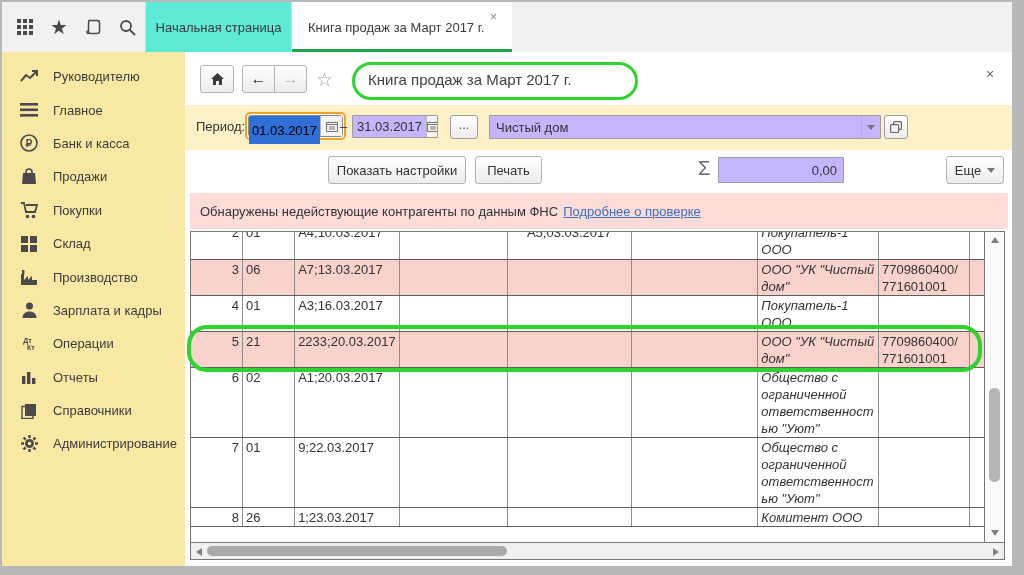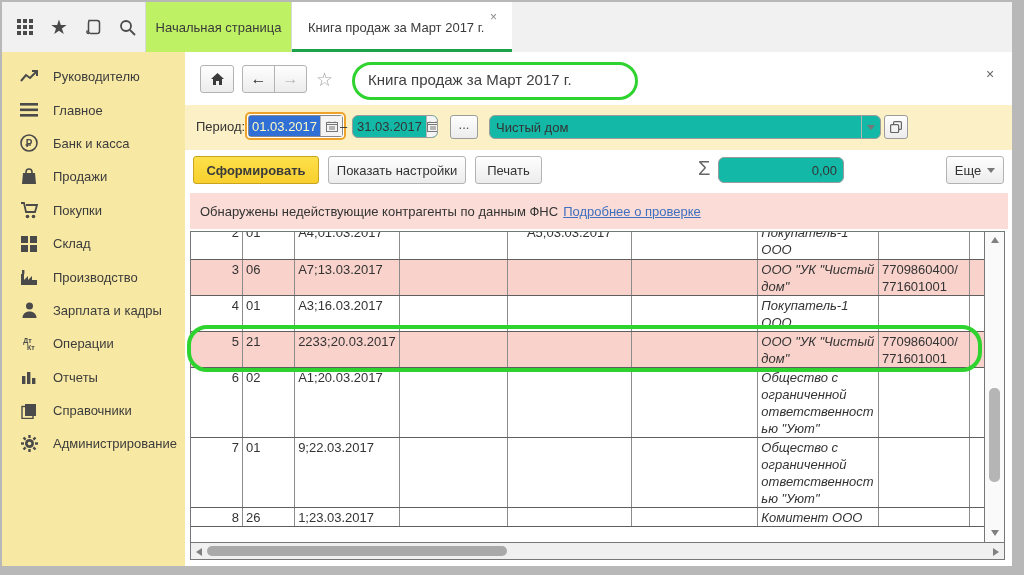--- a/index.html
+++ b/index.html
@@ -6,21 +6,21 @@
   html,body { width:1024px; height:575px; }
   body { background:#b8b8b8; font-family:"Liberation Sans", sans-serif; font-size:13px; color:#333; position:relative; overflow:hidden; }
   .abs { position:absolute; }
   #window { left:2px; top:2px; width:1010px; height:564px; background:#fff; }
 
   
   #toolbar { left:0; top:0; width:1010px; height:50px; background:#f1f1f1; }
   .tool-ic { width:26px; height:26px; top:12px; display:flex; align-items:center; justify-content:center; cursor:pointer; color:#4a4a4a; }
   #tb-sep { left:143px; top:0; width:1px; height:50px; background:#d8d8d8; }
   .tab { top:0; height:50px; display:flex; align-items:center; color:#3a3a3a; cursor:pointer; }
-  #tab-home { left:144px; width:146px; justify-content:center; border-right:1px solid #d8d8d8; background:#bef264; }
+  #tab-home { left:144px; width:146px; justify-content:center; border-right:1px solid #d8d8d8; background:#5eead4; }
   #tab-active { left:290px; width:220px; background:#fff; padding-left:16px; }
   #tab-underline { left:290px; top:47px; width:220px; height:3px; background:#1ea14b; }
   #tab-close { left:488px; top:8px; color:#888; font-size:12px; cursor:pointer; }
 
   
   #sidebar { left:0; top:50px; width:183px; height:514px; background:#f7e8a3; padding-top:8px; }
   .side-item { display:flex; align-items:center; height:33.4px; padding-left:16px; cursor:pointer; color:#3c3c3c; }
   .side-ic { width:22px; height:20px; margin-right:13px; display:flex; align-items:center; justify-content:center; color:#4a4a4a; }
   .side-ic svg { display:block; }
   .dtkt { font-size:7px; font-weight:bold; line-height:7px; color:#4a4a4a; text-align:left; }
@@ -32,23 +32,23 @@
   #hdr-fwd  { left:272px; width:33px; border-radius:0 3px 3px 0; font-size:16px; color:#b8b8b8; }
   #hdr-star { left:314px; top:66px; font-size:19px; color:#a0a0a0; cursor:pointer; }
   #form-title { left:366px; top:69px; font-size:15px; color:#3f3f3f; white-space:nowrap; }
   #title-oval { left:350px; top:60px; width:286px; height:38px; border:3px solid #2fd32f; border-radius:19px; pointer-events:none; }
   #form-close { left:984px; top:64px; font-size:14px; color:#666; cursor:pointer; }
 
   
   #period-band { left:183px; top:103px; width:827px; height:45px; background:#fcf0c6; }
   #period-label { left:194px; top:117px; color:#333; }
   #date-from-wrap { left:243px; top:110px; height:28px; border:2px solid #eda32b; border-radius:5px; background:#fff; display:flex; align-items:stretch; padding:1px; }
-  .field { background:#14b8a6; border:1px solid #9c9c9c; border-radius:6px; display:flex; align-items:center; overflow:hidden; }
+  .field { background:#c4b5fd; border:1px solid #9c9c9c; border-radius:1px; display:flex; align-items:center; overflow:hidden; }
   #date-from-field { border:1px solid #8a8a8a; border-radius:3px; display:flex; align-items:stretch; }
-  #date-from-text { background:#2f6fd6; color:#fef9c3; padding:6px 3px; display:flex; align-items:center; }
+  #date-from-text { background:#2f6fd6; color:#000000; padding:14px 3px; display:flex; align-items:center; }
   .cal-btn { width:22px; background:#f4f4f4; border-left:1px solid #b5b5b5; display:flex; align-items:center; justify-content:center; cursor:pointer; }
   #period-dash { left:338px; top:117px; }
   #date-to-field { left:350px; top:113px; width:86px; height:23px; }
   #date-to-text { padding:0 4px; flex:1; }
   #dots-btn { left:448px; top:113px; width:28px; height:24px; background:linear-gradient(#fefefe,#ececec); border:1px solid #9c9c9c; border-radius:3px; text-align:center; line-height:18px; cursor:pointer; color:#555; }
   #org-combo { left:487px; top:113px; width:392px; height:24px; }
   #org-text { flex:1; padding:0 6px; }
   #org-dd { width:19px; align-self:stretch; border-left:1px solid #b5b5b5; display:flex; align-items:center; justify-content:center; color:#666; font-size:9px; cursor:pointer; }
   #org-open { left:882px; top:113px; width:24px; height:24px; background:linear-gradient(#fefefe,#ececec); border:1px solid #9c9c9c; border-radius:3px; display:flex; align-items:center; justify-content:center; cursor:pointer; }
 
@@ -316,21 +316,20 @@
         <span class="dd-arrow"></span>
       </span>
   </div>
   <div class="abs" id="org-open">
     <svg width="12" height="12" viewBox="0 0 12 12" fill="none" stroke="#666" stroke-width="1.2">
       <rect x="0.6" y="3.6" width="8" height="8" rx="1"></rect>
         <path d="M3.6 3.6 V1.6 a1 1 0 0 1 1-1 h5.8 a1 1 0 0 1 1 1 v5.8 a1 1 0 0 1 -1 1 h-2"></path>
       </svg>
   </div>
 
-  <div class="abs btn" id="btn-generate">Сформировать</div>
   <div class="abs btn" id="btn-settings">Показать настройки</div>
   <div class="abs btn" id="btn-print">Печать</div>
   <div class="abs" id="sigma">Σ</div>
   <div class="abs field" id="total-field">
     <span>0,00</span>
   </div>
   <div class="abs btn" id="btn-more">
     <span>Еще</span>
       <span class="dd-arrow"></span>
   </div>
@@ -338,21 +337,21 @@
   <div class="abs" id="notif">
     <span>Обнаружены недействующие контрагенты по данным ФНС</span>
     <span id="notif-link">Подробнее о проверке</span>
   </div>
 
   <div class="abs" id="table">
     <div class="abs" id="grid">
         <div class="row r0">
           <div class="cell c0">2</div>
           <div class="cell c1">01</div>
-          <div class="cell c2">А4;01.03.2017</div>
+          <div class="cell c2">А4;10.03.2017</div>
           <div class="cell c3"></div>
           <div class="cell c4">А5;03.03.2017</div>
           <div class="cell c5"></div>
           <div class="cell c6">Покупатель-1 ООО</div>
           <div class="cell c7"></div>
           <div class="cell c8"></div>
         </div>
         <div class="row r1 invalid">
           <div class="cell c0">3</div>
           <div class="cell c1">06</div>

